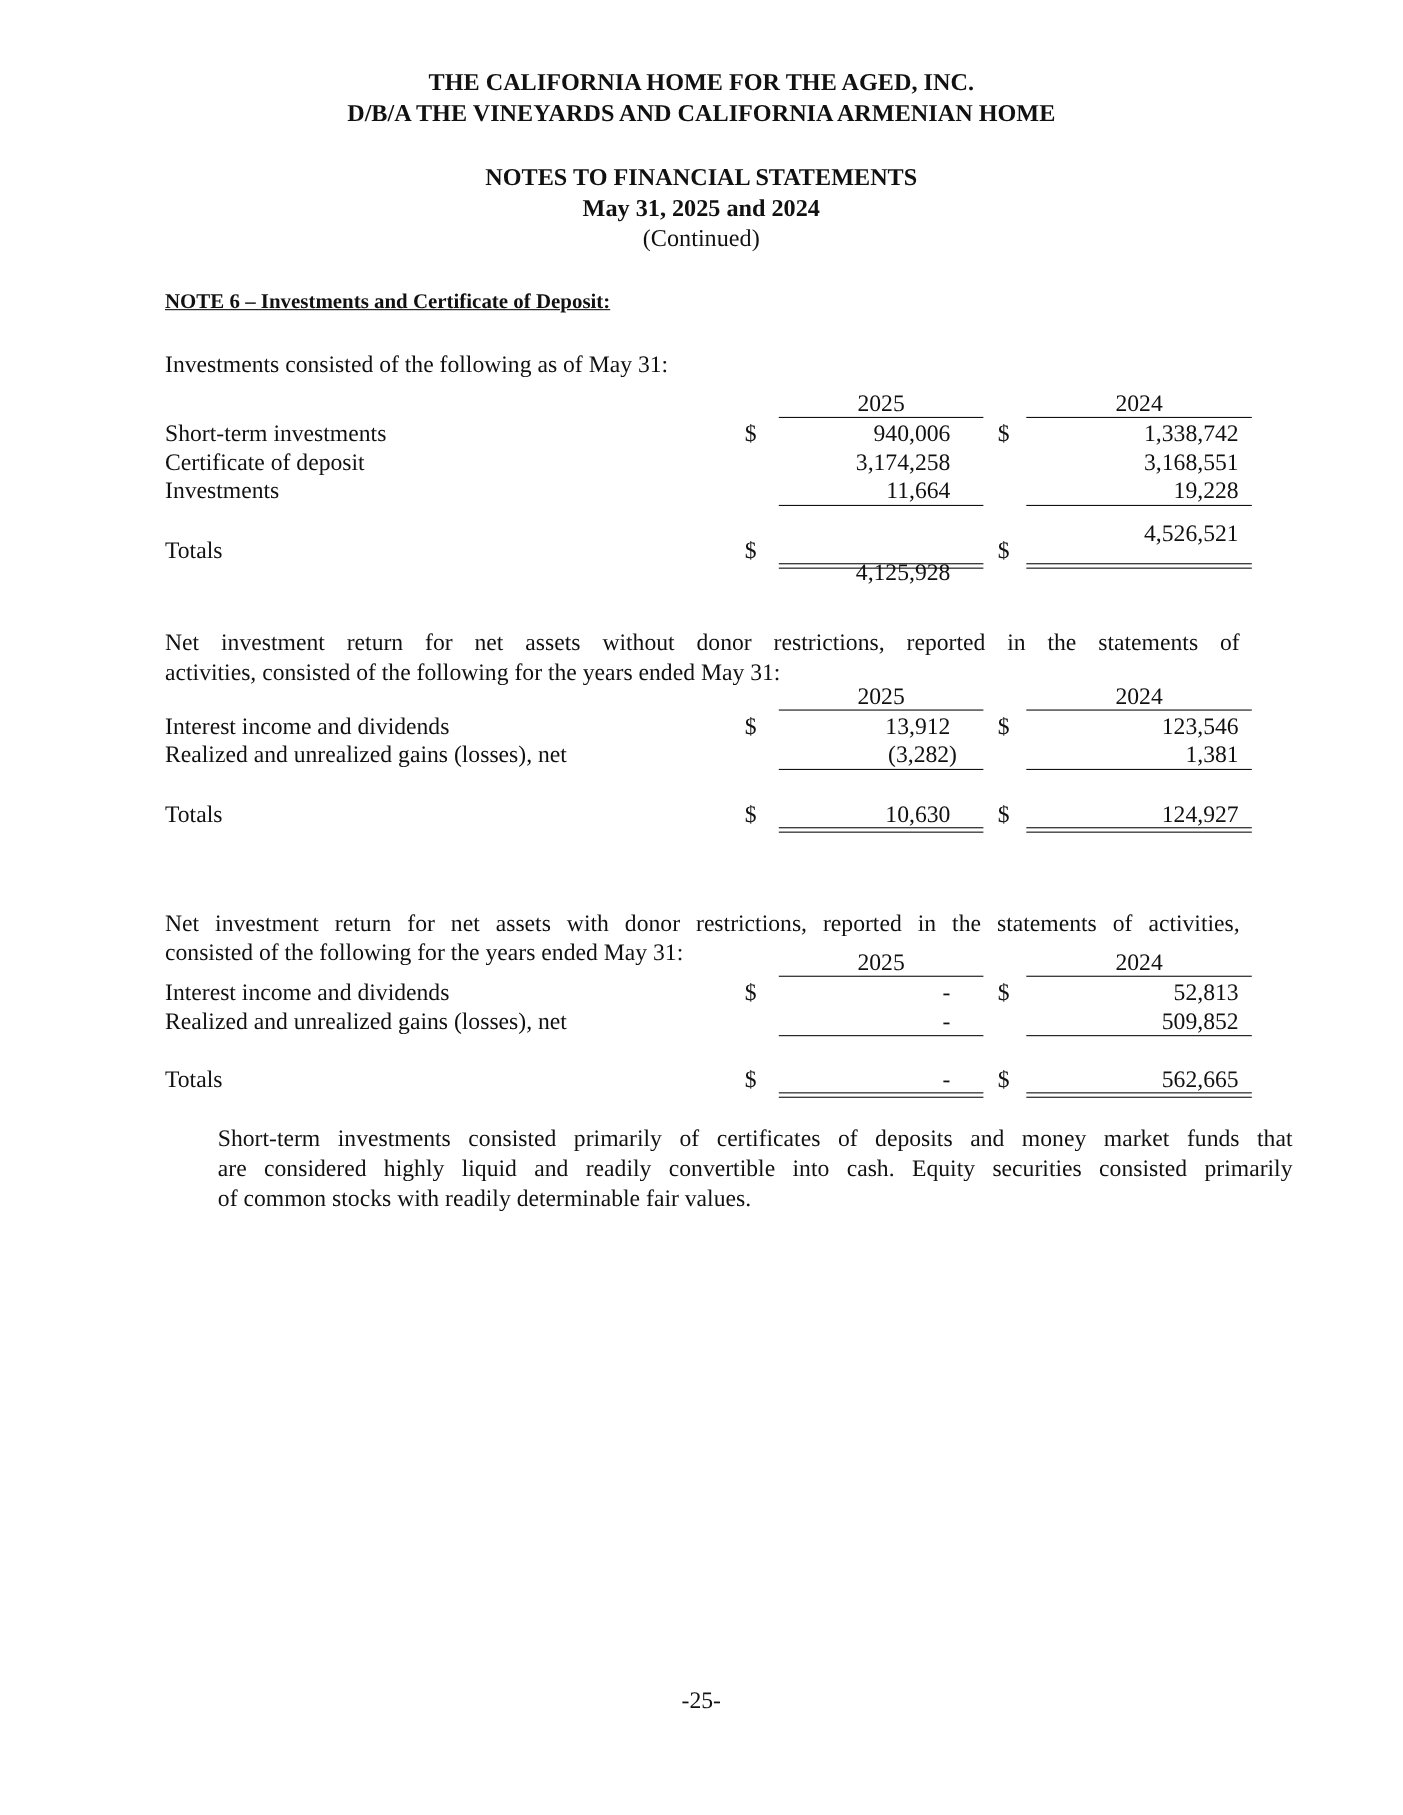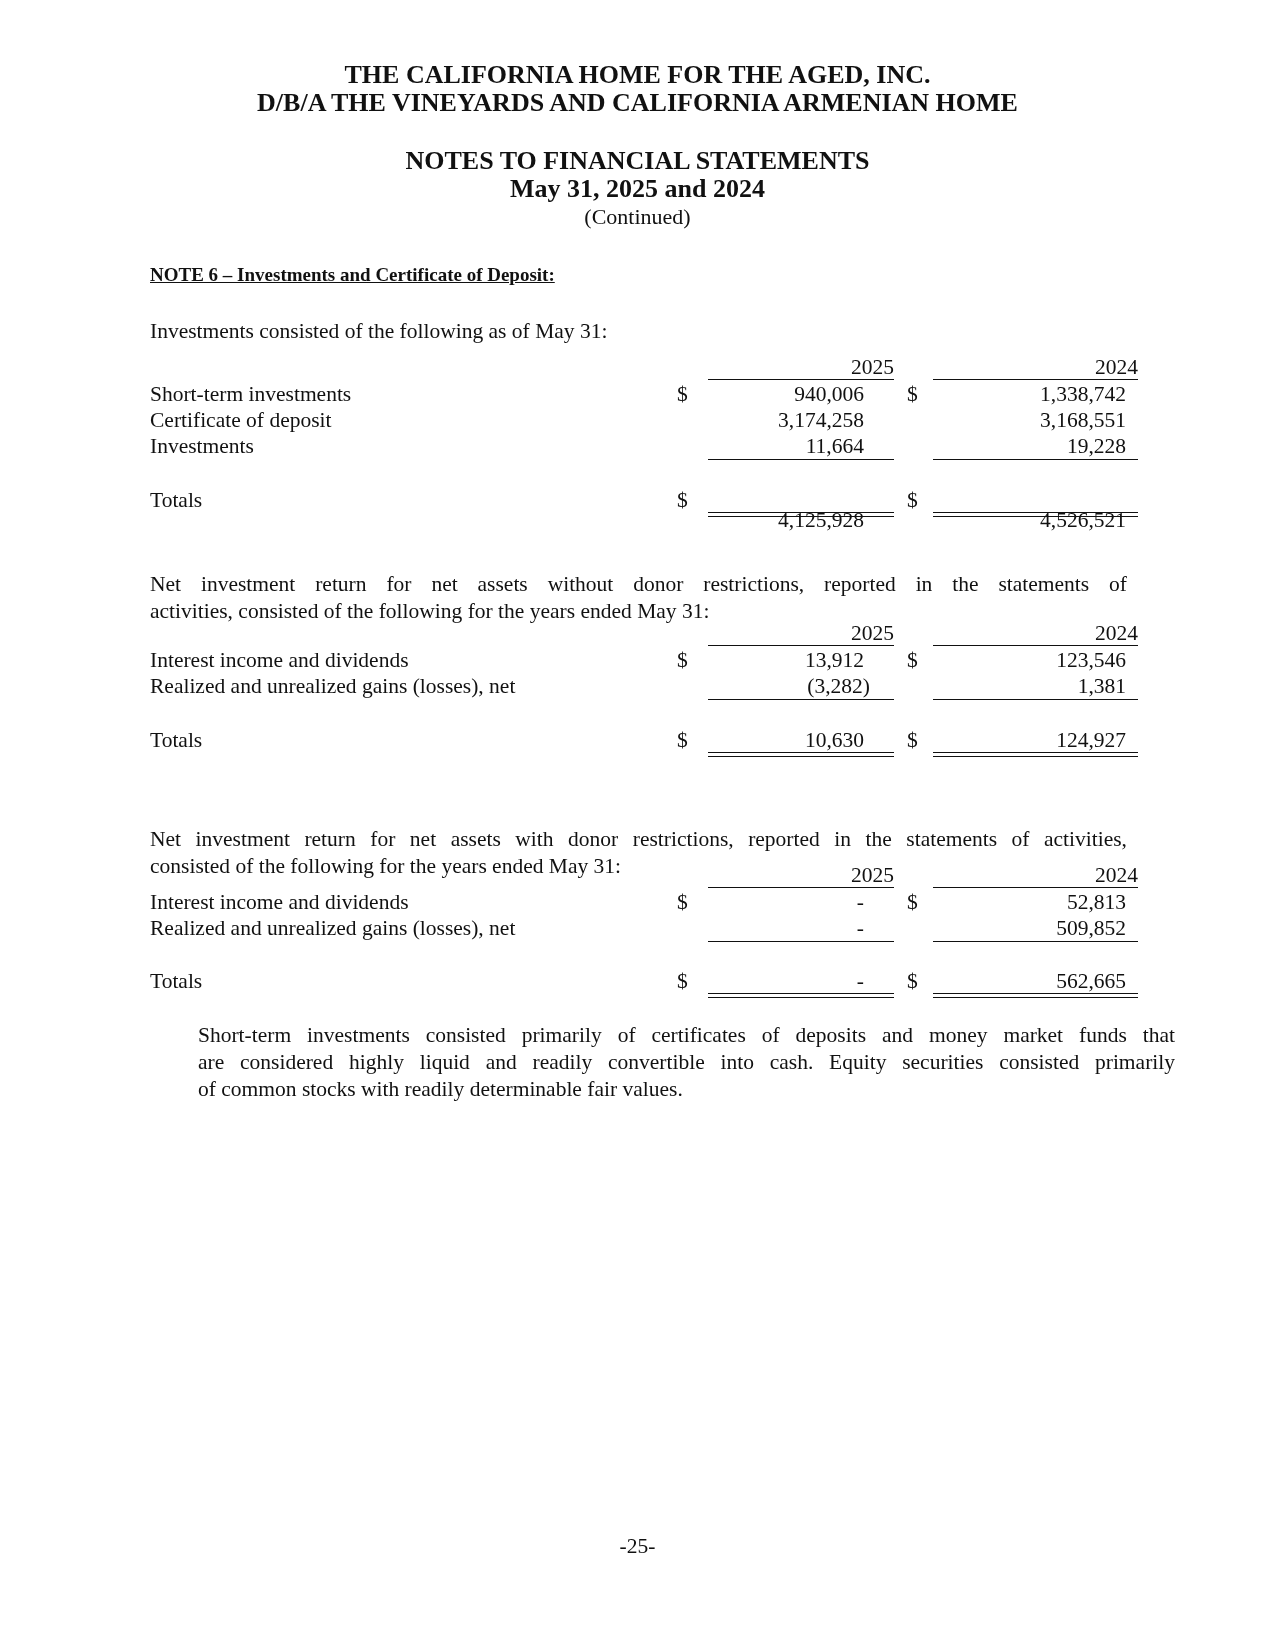--- a/index.html
+++ b/index.html
@@ -21,21 +21,21 @@
       width: 1275px;
       height: 1650px;
     }
     .header {
       position: absolute;
       left: 0;
       width: 1275px;
       text-align: center;
       line-height: 28px;
     }
-    .header .bold { font-weight: bold; font-size: 26px; }
+    .header .bold { font-weight: bold; font-size: 22px; }
     .header .normal { font-weight: normal; font-size: 22px; }
     .h-company { top: 61px; }
     .h-notes { top: 147px; }
 
     .note-title {
       position: absolute;
       left: 150px;
       top: 262px;
       font-weight: bold;
       text-decoration: underline;
@@ -61,21 +61,21 @@
     
     .ftable {
       position: absolute;
       left: 0;
       top: 0;
       width: 1275px;
     }
     .yr {
       position: absolute;
       width: 300px;
-      text-align: right;
+      text-align: center;
       line-height: 24px;
       border-bottom: 1.5px solid #111;
     }
     .yr.c1 { left: 708px; width: 300px; }
     .yr.c2 { left: 933px; width: 205px; }
     .row-label {
       position: absolute;
       left: 150px;
       line-height: 26px;
     }
@@ -159,21 +159,21 @@
       <div class="val v2" style="top:433px;">19,228</div>
     </div>
     <div class="rule r1" style="top:459px;"></div>
     <div class="rule r2" style="top:459px;"></div>
 
     <div>
       <div class="row-label" style="top:487px;">Totals</div>
       <div class="dollar d1" style="top:487px;">$</div>
       <div class="val v1" style="top:487px;margin-top:20px;">4,125,928</div>
       <div class="dollar d2" style="top:487px;">$</div>
-      <div class="val v2" style="top:507px;">4,526,521</div>
+      <div class="val v2" style="top:472px;">4,526,521</div>
     </div>
     <div class="drule r1" style="top:512px;"></div>
     <div class="drule r2" style="top:512px;"></div>
   </div>
 
   <div class="para p2">
     <div class="para-full">Net investment return for net assets without donor restrictions, reported in the statements of</div>
     <div>activities, consisted of the following for the years ended May 31:</div>
   </div>
 

